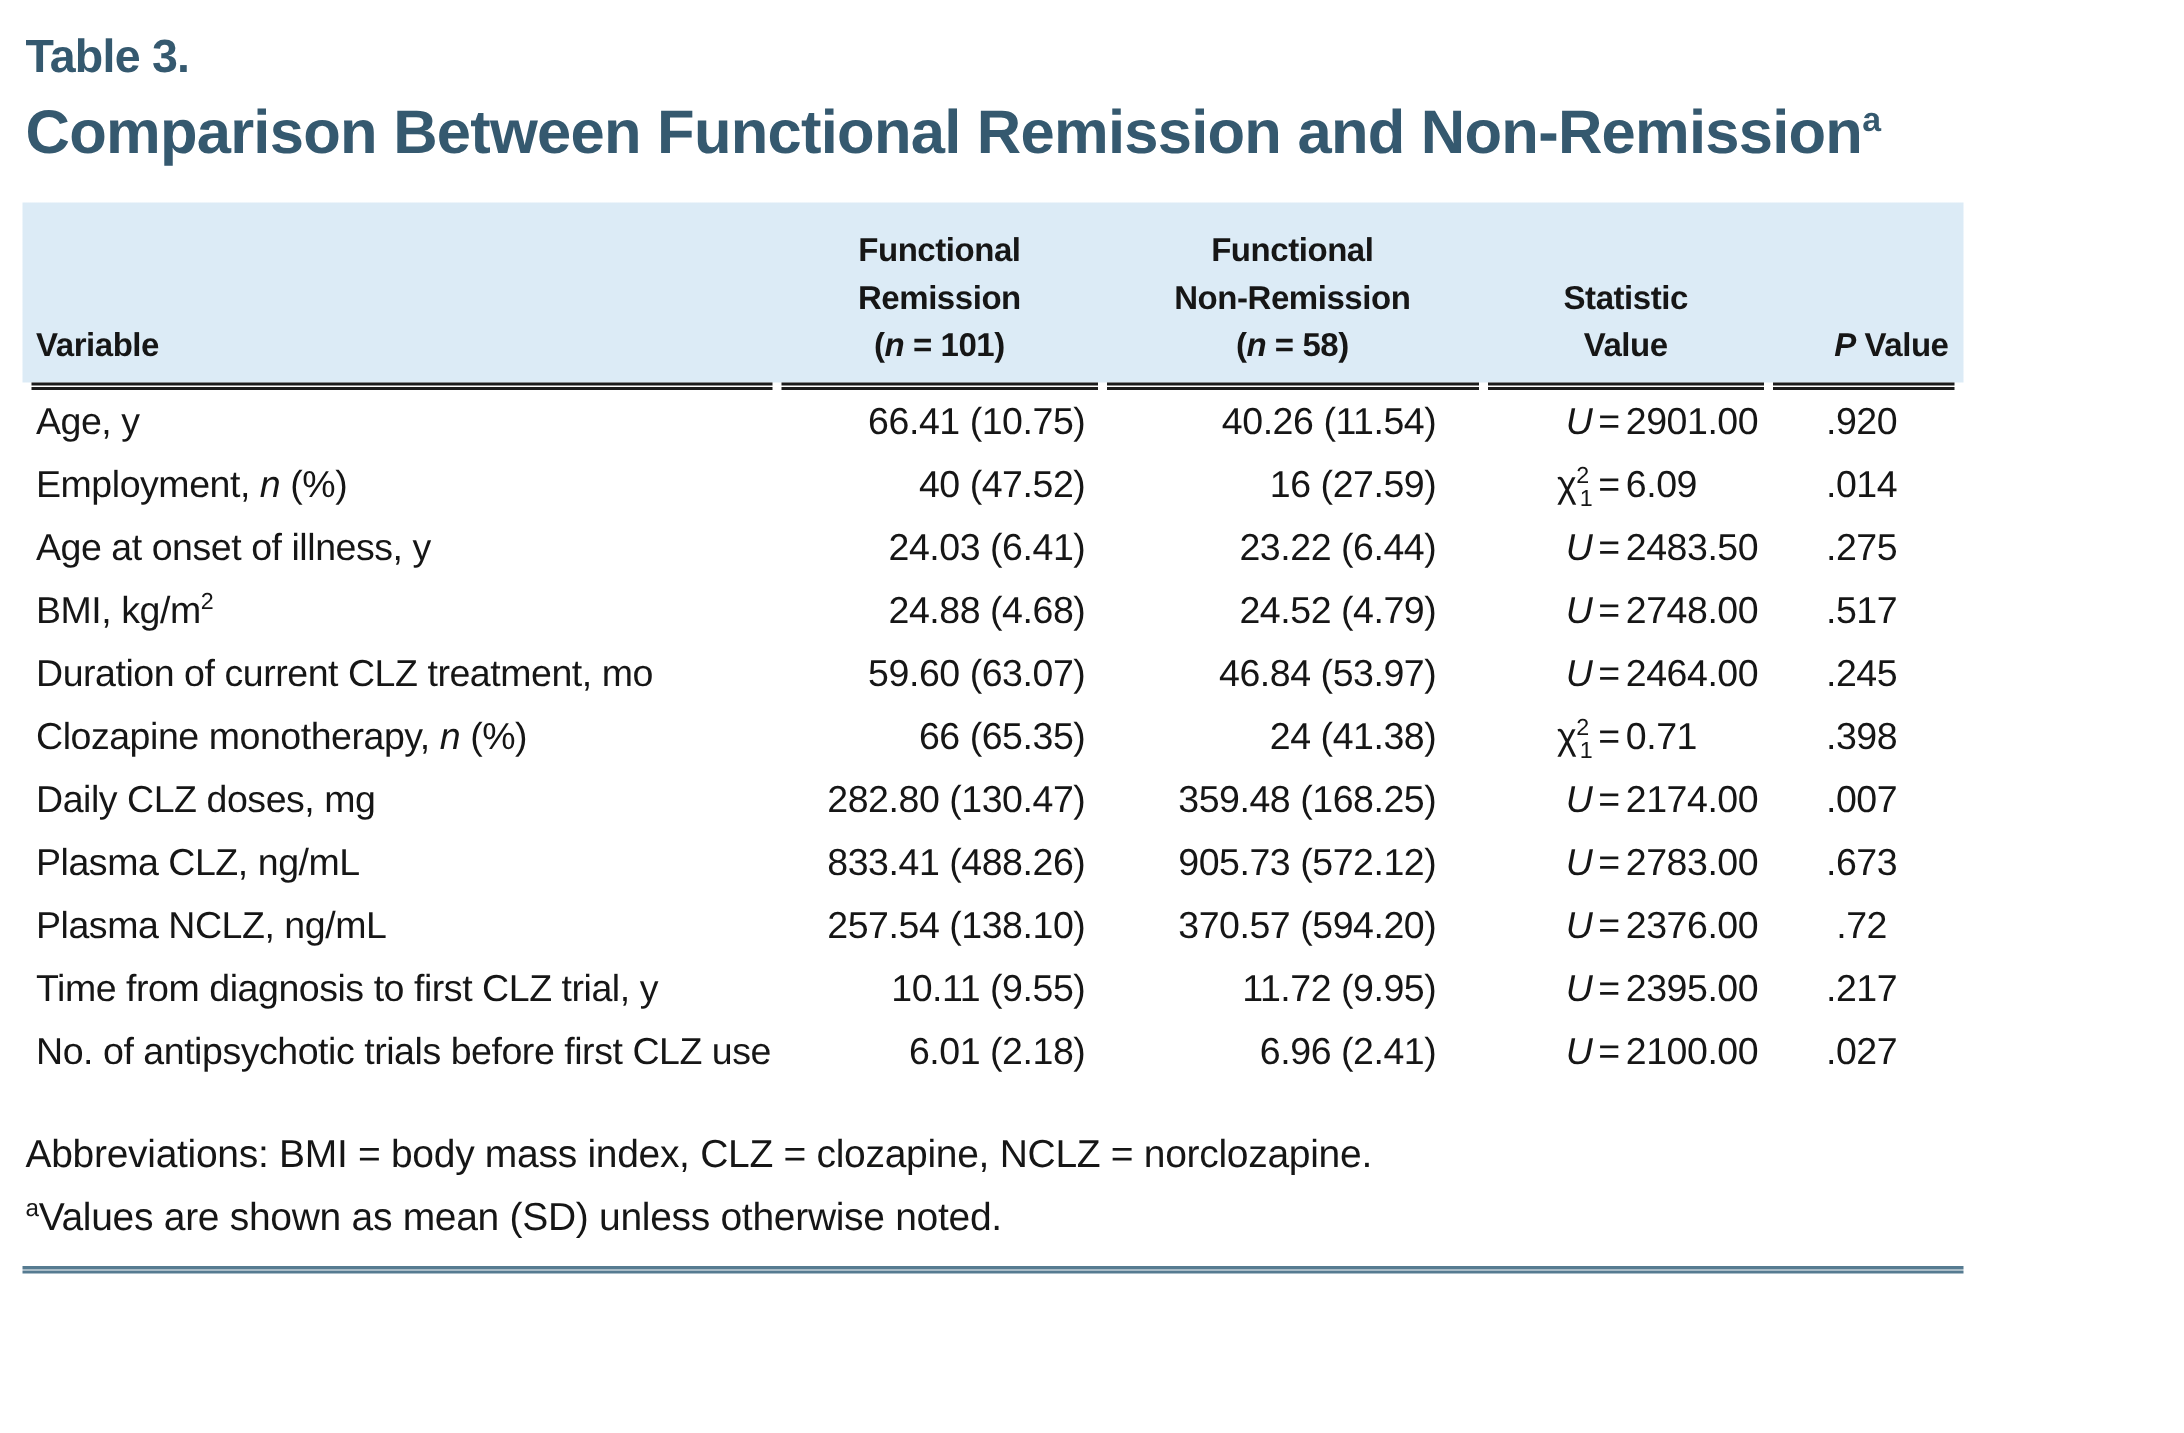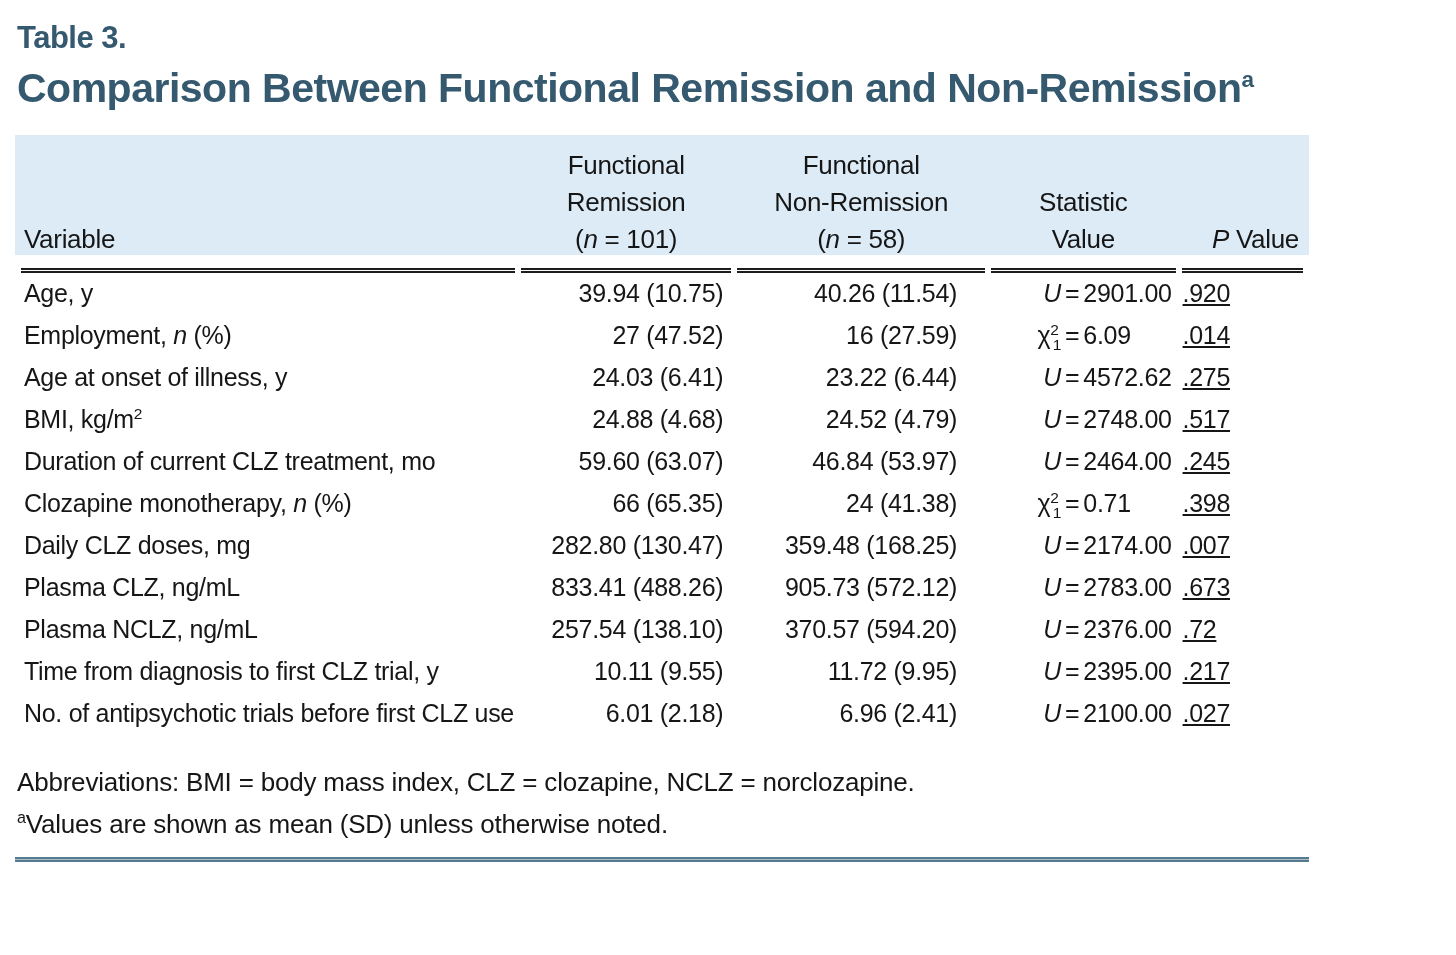--- a/index.html
+++ b/index.html
@@ -38,44 +38,44 @@
   .table-title sup { font-size: 55%; vertical-align: super; }
 
   .table-wrap {
     margin: 24px 15px 0 15px;
     background: linear-gradient(var(--header-bg), var(--header-bg)) top left / 100% 120px no-repeat;
   }
   table { width: 100%; border-collapse: separate; border-spacing: 6px 0; }
   th {
     height: 125px;
     vertical-align: bottom;
-    padding: 12px 0 10px 0;
-    font-size: 26px;
-    font-weight: normal;
+    padding: 0 0 10px 0;
+    font-size: 22px;
+    font-weight: bold;
     line-height: 1.42;
     letter-spacing: -0.3px;
     border-bottom: 5px double var(--header-rule);
     color: var(--text);
   }
   th.c-var  { text-align: left;  padding-left: 3px; }
   th.c-mid  { text-align: center; }
   th.c-p    { text-align: right; padding-right: 4px; }
 
   td {
     height: 42px;
     vertical-align: middle;
     font-size: 25px;
     letter-spacing: -0.3px;
     white-space: nowrap;
   }
   td.c-var  { font-weight: normal; text-align: left; padding-left: 3px; }
   td.c-num  { text-align: right; padding-right: 8px; }
   td.c-num2 { text-align: right; padding-right: 28px; }
   td.c-stat { text-align: left;  padding-left: 24px; }
-  td.c-p    { text-align: left; padding-right: 4px; text-decoration: underline; }
+  td.c-p    { text-align: center; padding-right: 4px; }
 
   .stat-sym { display: inline-block; min-width: 46px; text-align: right; }
   .eq { padding: 0 4px; }
   td sup, td sub { font-size: 62%; line-height: 0; }
   td.c-stat sub { margin-left: -0.38em; }
   i { font-style: italic; }
 
   .footnotes {
     margin: 26px 0 0 17px;
     font-size: 26px;
@@ -125,37 +125,37 @@
           <th class="c-mid">
               <div>Statistic</div>
               <div>Value</div>
             </th>
           <th class="c-p"><i>P</i> Value</th>
         </tr>
       </thead>
       <tbody>
           <tr>
             <td class="c-var">Age, y</td>
-            <td class="c-num">39.94 (10.75)</td>
+            <td class="c-num">66.41 (10.75)</td>
             <td class="c-num2">40.26 (11.54)</td>
             <td class="c-stat"><span class="stat-sym"><i>U</i></span><span class="eq">=</span><span>2901.00</span></td>
             <td class="c-p">.920</td>
           </tr>
           <tr>
             <td class="c-var">Employment, <i>n</i> (%)</td>
-            <td class="c-num">27 (47.52)</td>
+            <td class="c-num">40 (47.52)</td>
             <td class="c-num2">16 (27.59)</td>
             <td class="c-stat"><span class="stat-sym">χ<sup>2</sup><sub>1</sub></span><span class="eq">=</span><span>6.09</span></td>
             <td class="c-p">.014</td>
           </tr>
           <tr>
             <td class="c-var">Age at onset of illness, y</td>
             <td class="c-num">24.03 (6.41)</td>
             <td class="c-num2">23.22 (6.44)</td>
-            <td class="c-stat"><span class="stat-sym"><i>U</i></span><span class="eq">=</span><span>4572.62</span></td>
+            <td class="c-stat"><span class="stat-sym"><i>U</i></span><span class="eq">=</span><span>2483.50</span></td>
             <td class="c-p">.275</td>
           </tr>
           <tr>
             <td class="c-var">BMI, kg/m<sup>2</sup></td>
             <td class="c-num">24.88 (4.68)</td>
             <td class="c-num2">24.52 (4.79)</td>
             <td class="c-stat"><span class="stat-sym"><i>U</i></span><span class="eq">=</span><span>2748.00</span></td>
             <td class="c-p">.517</td>
           </tr>
           <tr>

